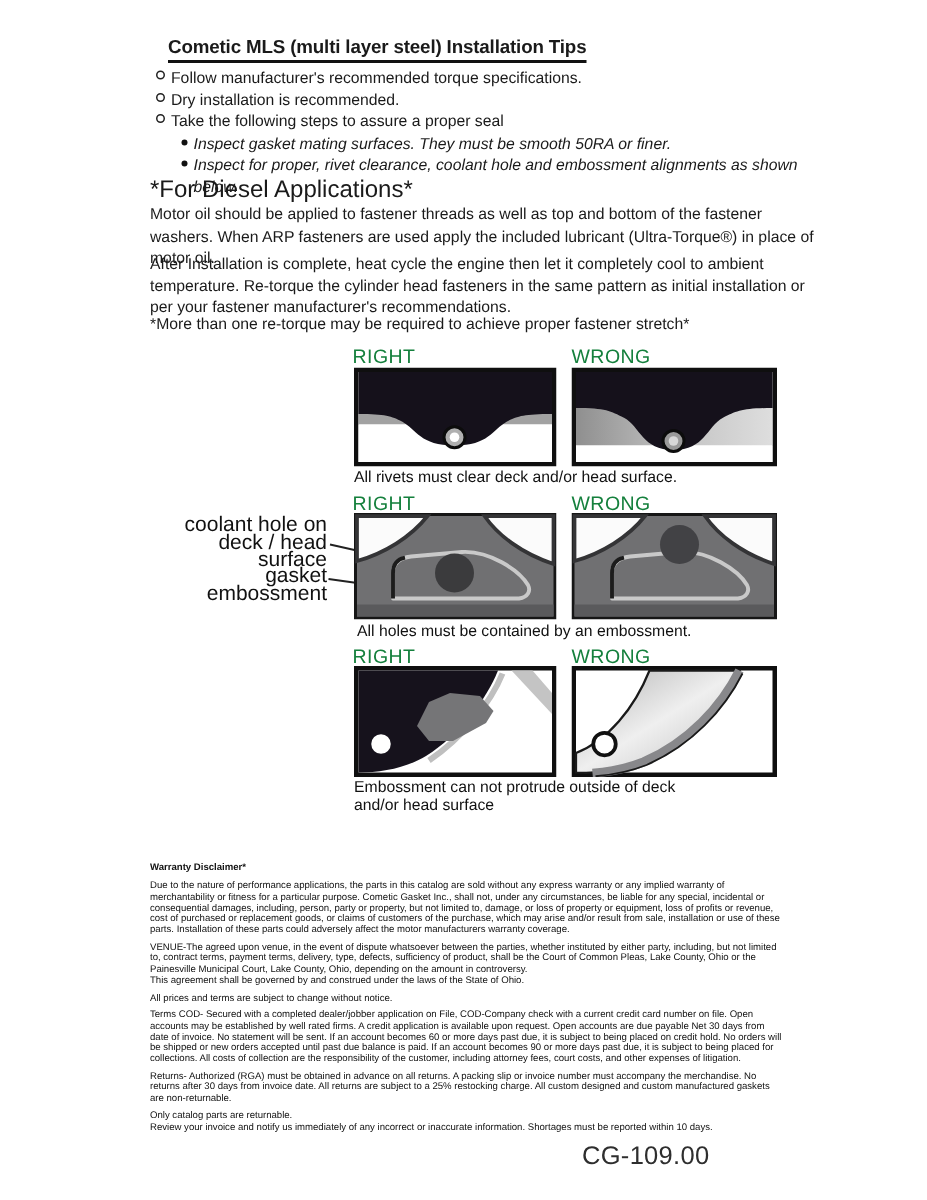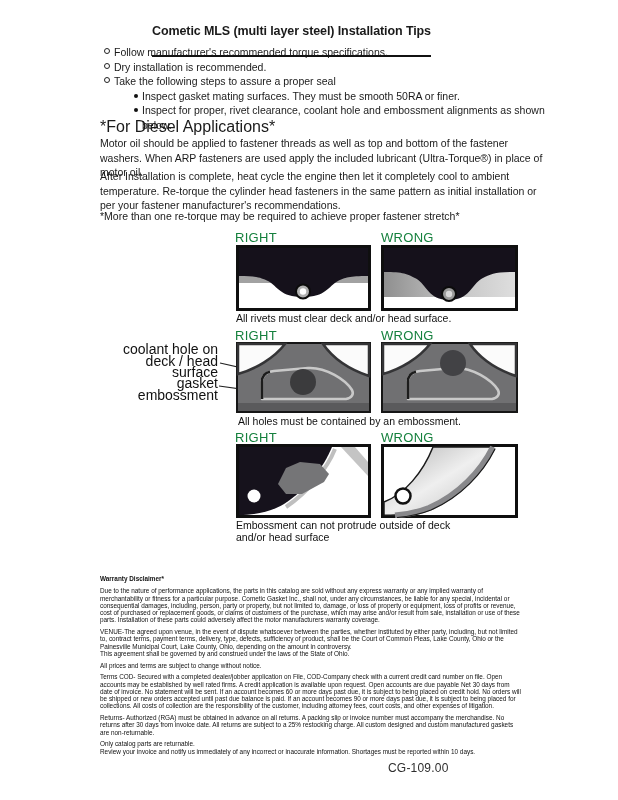--- a/index.html
+++ b/index.html
@@ -4,43 +4,43 @@
 <style>
   html,body{margin:0;padding:0;background:#e8e8e8;}
   .page{
     position:relative;width:618px;height:800px;background:#ffffff;
     font-family:"Liberation Sans","DejaVu Sans",sans-serif;color:#1a1a1a;
     overflow:hidden;margin:0 auto;
   }
   .abs{position:absolute;}
   .title{
     left:112px;top:24px;font-size:12.5px;font-weight:bold;letter-spacing:-0.1px;
-    border-bottom:2px solid #111;padding-bottom:17px;margin-left:40px;
+    border-bottom:2px solid #111;padding-bottom:2px;
   }
   .tiplist{left:104px;top:45px;width:460px;font-size:10.5px;line-height:14.6px;}
   .tiprow{display:flex;align-items:baseline;}
-  .tiprow.sub{margin-left:30px;}
+  .tiprow.sub{margin-left:17px;font-style:italic;}
   .m-open{width:4px;height:4px;border:1px solid #222;border-radius:50%;
     flex:0 0 auto;margin-right:4px;position:relative;top:-2px;}
   .m-full{width:4px;height:4px;background:#111;border-radius:50%;
     flex:0 0 auto;margin-right:4px;position:relative;top:-2px;}
   .h2{left:100px;top:118px;font-size:16px;font-weight:normal;}
   .para{left:100px;width:447px;font-size:10.5px;line-height:14.6px;}
   .p1{top:136px;}
   .p2{top:169px;}
   .pnote{top:209px;}
   .rwlabel{font-size:13px;color:#15803d;width:137px;text-align:left;letter-spacing:0.3px;}
   .caption{font-size:10.5px;color:#111;}
   .diagram{display:block;}
   .sidelabel{font-size:14px;text-align:right;width:118px;left:100px;line-height:11.5px;color:#111;}
   .legal{left:100px;top:575px;width:421px;font-size:6.4px;line-height:7.25px;color:#111;}
   .legal p{margin:0 0 4.5px 0;}
   .legal p.tight{margin:0;}
   .legal .lhead{font-weight:bold;margin-bottom:5px;}
-  .footer{left:388px;top:761px;font-size:12px;color:#2e2e2e;letter-spacing:0.2px;}
+  .footer{left:388px;top:761px;font-size:17px;color:#2e2e2e;letter-spacing:0.2px;}
 </style>
 </head>
 <body>
 
 <div class="page">
 
   <div class="abs title">Cometic MLS (multi layer steel) Installation Tips</div>
 
   <div class="abs tiplist">
     <div class="tiprow">

